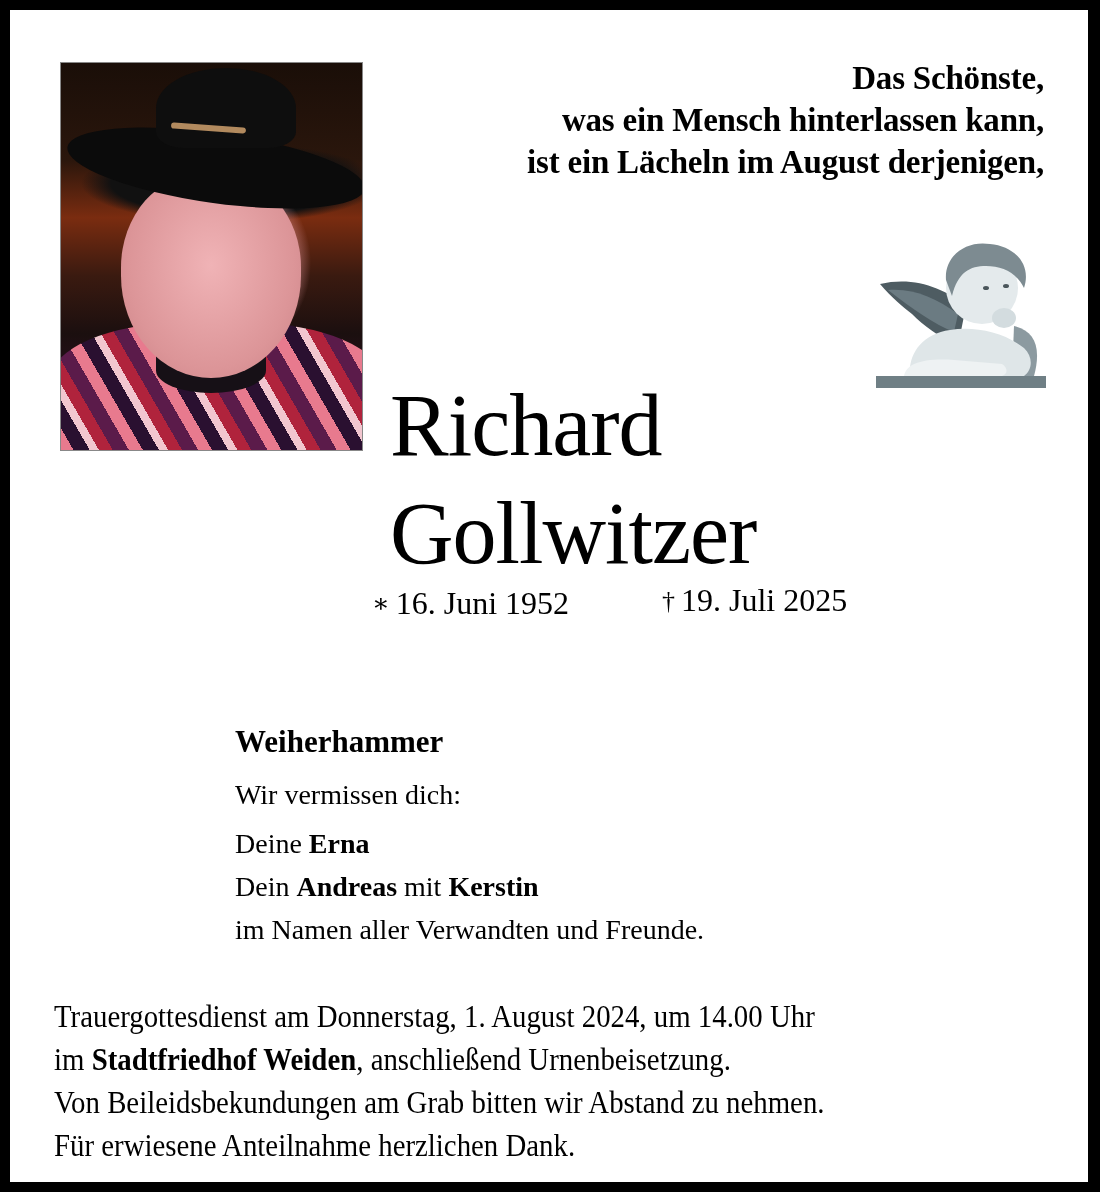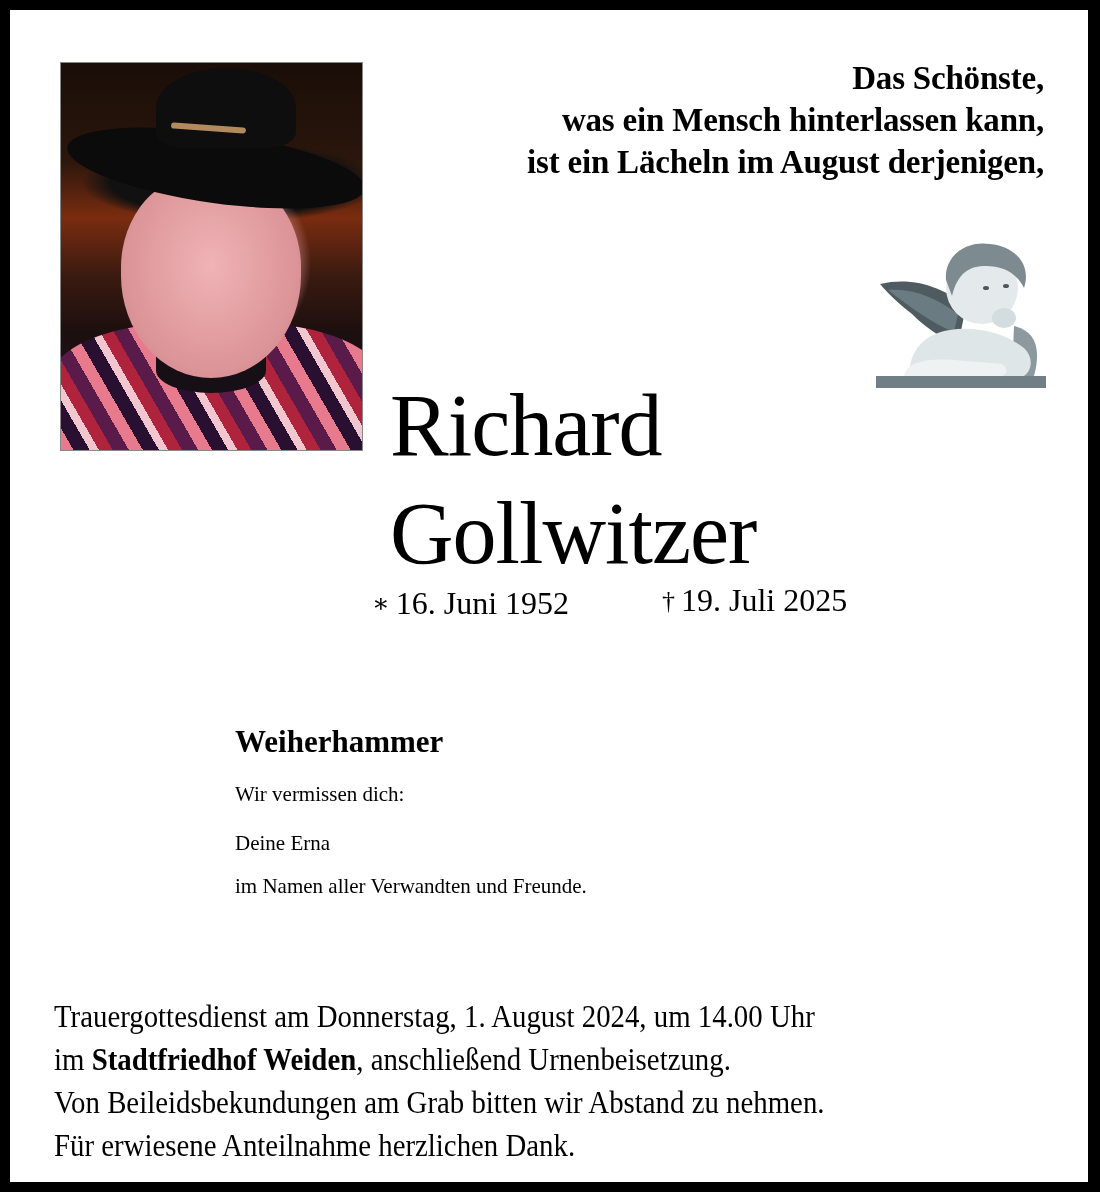--- a/index.html
+++ b/index.html
@@ -27,23 +27,23 @@
 
   .name { position: absolute; left: 390px; top: 372px; width: 480px; font-size: 88px; line-height: 108px; letter-spacing: -1px; }
   .name div { white-space: nowrap; }
 
   .dates { position: absolute; top: 585px; font-size: 32px; white-space: nowrap; margin-left: 12px; }
   .dates.birth { left: 360px; }
   .dates.death { left: 650px; top: 582px; }
   .sym { font-size: 26px; margin-right: 6px; position: relative; top: -2px; }
 
   .place { position: absolute; left: 235px; top: 685px; font-size: 31px; font-weight: bold; white-space: nowrap; margin-top: 39px; }
-  .family { position: absolute; left: 235px; top: 773px; font-size: 21px; line-height: 43px; white-space: nowrap; }
+  .family { position: absolute; left: 235px; top: 773px; font-size: 28px; line-height: 43px; white-space: nowrap; }
   .family .intro { margin-bottom: 6px; }
-  .family b { font-weight: normal; }
+  .family b { font-weight: bold; }
 
   .notice { position: absolute; left: 54px; top: 995px; font-size: 31px; line-height: 43px; white-space: nowrap; transform: scaleX(0.93); transform-origin: left top; }
   .notice b { font-weight: bold; }
 </style>
 </head>
 <body>
 
 <div class="frame"></div>
 
 <div class="photo">
@@ -96,20 +96,23 @@
   <span class="sym">†</span><span>19. Juli 2025</span>
 </div>
 
 <div class="place">Weiherhammer</div>
 
 <div class="family">
   <div class="intro">Wir vermissen dich:</div>
   <div>
     <span>Deine </span><b>Erna</b>
   </div>
+  <div>
+    <span>Dein </span><b>Andreas</b><span> mit </span><b>Kerstin</b>
+  </div>
   <div>im Namen aller Verwandten und Freunde.</div>
 </div>
 
 <div class="notice">
   <div>Trauergottesdienst am Donnerstag, 1. August 2024, um 14.00 Uhr</div>
   <div>
     <span>im </span><b>Stadtfriedhof Weiden</b><span>, anschließend Urnenbeisetzung.</span>
   </div>
   <div>Von Beileidsbekundungen am Grab bitten wir Abstand zu nehmen.</div>
   <div>Für erwiesene Anteilnahme herzlichen Dank.</div>

